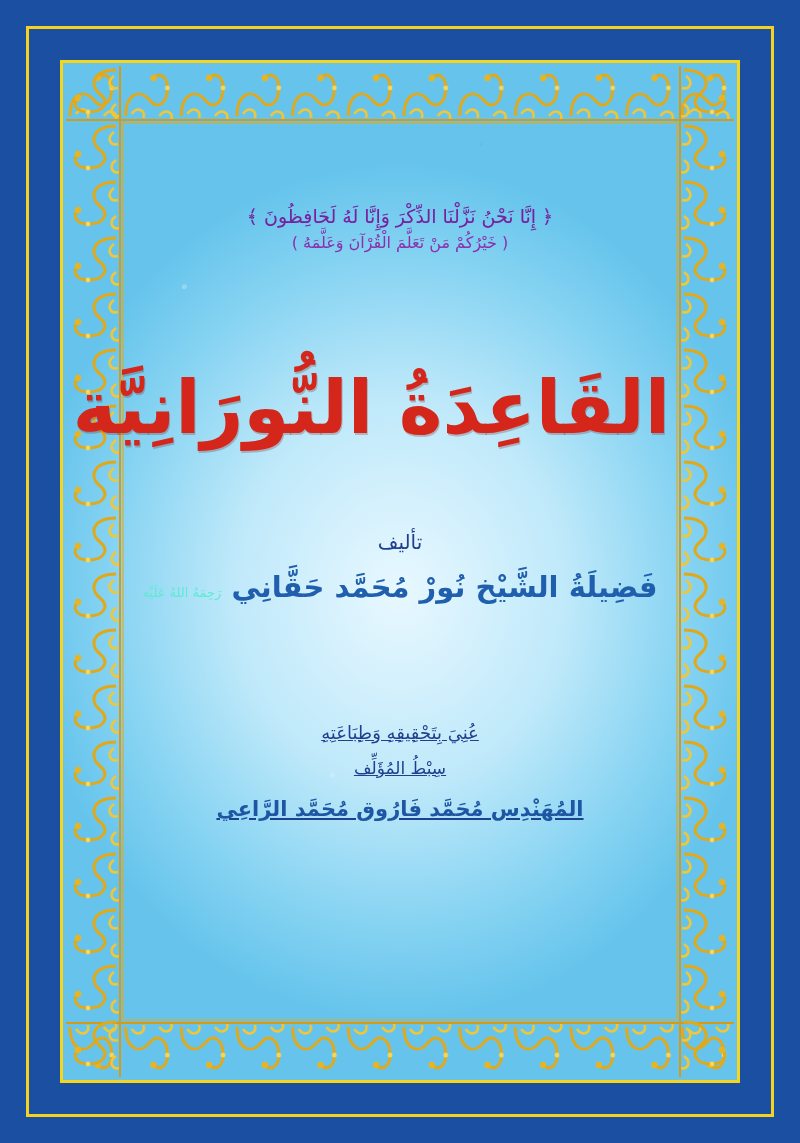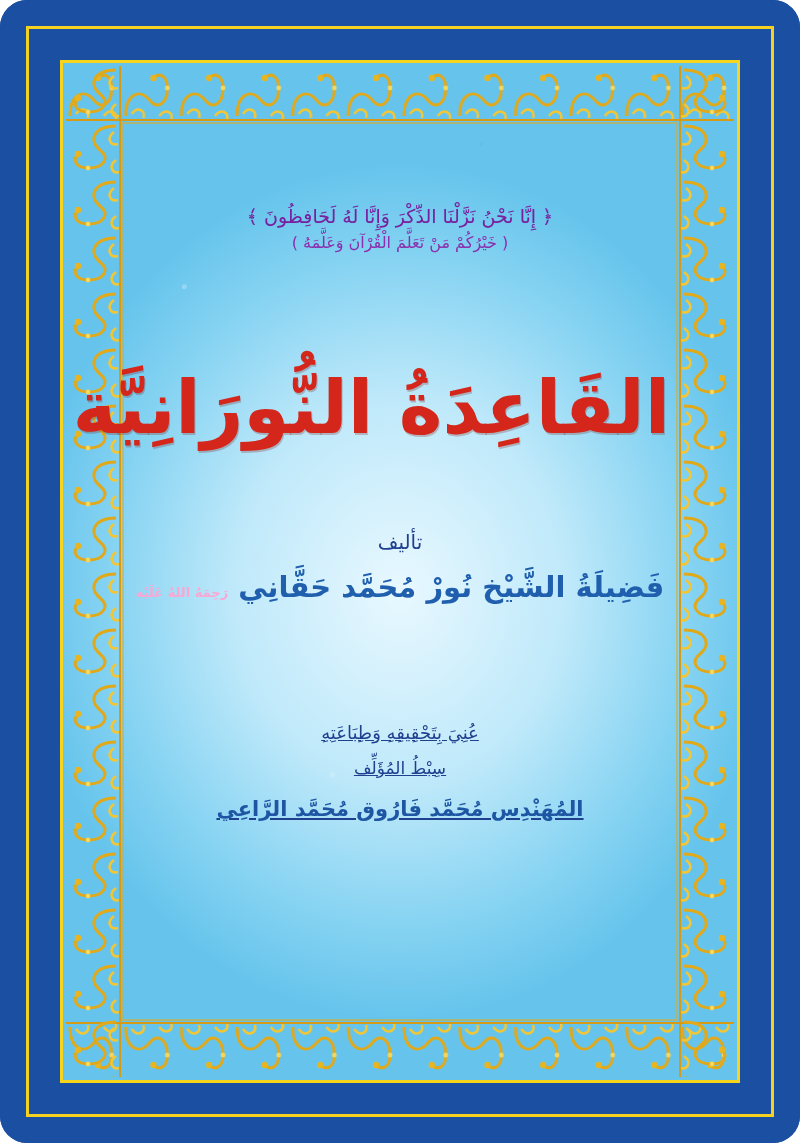--- a/index.html
+++ b/index.html
@@ -13,21 +13,20 @@
     font-family: "DejaVu Sans", sans-serif;
   }
 
   
   .cover {
     position: relative;
     width: 800px;
     height: 1143px;
     background: #1a4fa0;
     overflow: hidden;
-    border-radius: 27px;
   }
 
   
   .outer-blue {
     position: absolute;
     left: 0; top: 0; right: 0; bottom: 0;
     background: linear-gradient(180deg, #1b51a6 0%, #1746921 1%, #1b50a4 50%, #173f85 100%);
     background: #1b4fa2;
   }
 
@@ -150,22 +149,22 @@
   }
   .author {
     margin-top: 16px;
     color: #1f5fae;
     font-size: 29px;
     font-weight: bold;
     white-space: nowrap;
   }
   .author .honorific {
     font-size: 13px;
-    color: #f9a8d4;
-    font-weight: bold;
+    color: #5eead4;
+    font-weight: normal;
   }
 
   .care-block {
     margin-top: 112px;
     color: #1f3f8f;
     line-height: 1.9;
     text-decoration: underline;
   }
   .care-line1 { font-size: 18px; }
   .care-line2 { font-size: 17px; margin-top: 2px; }

